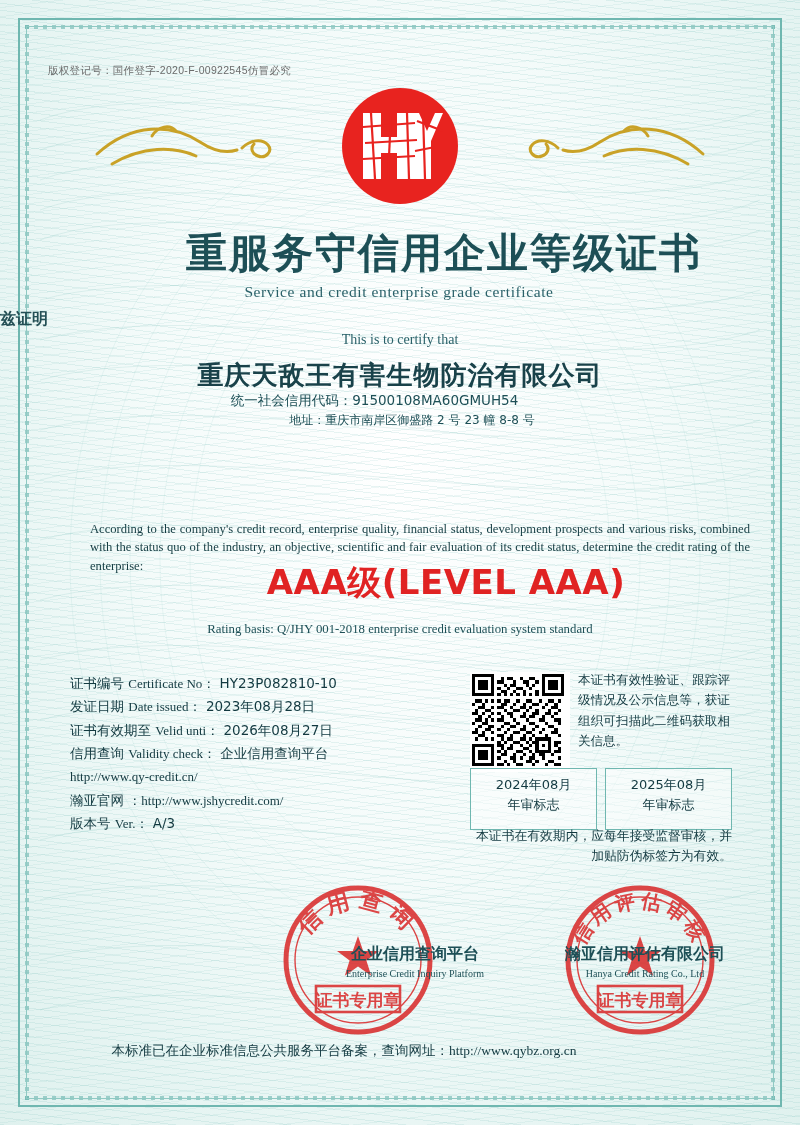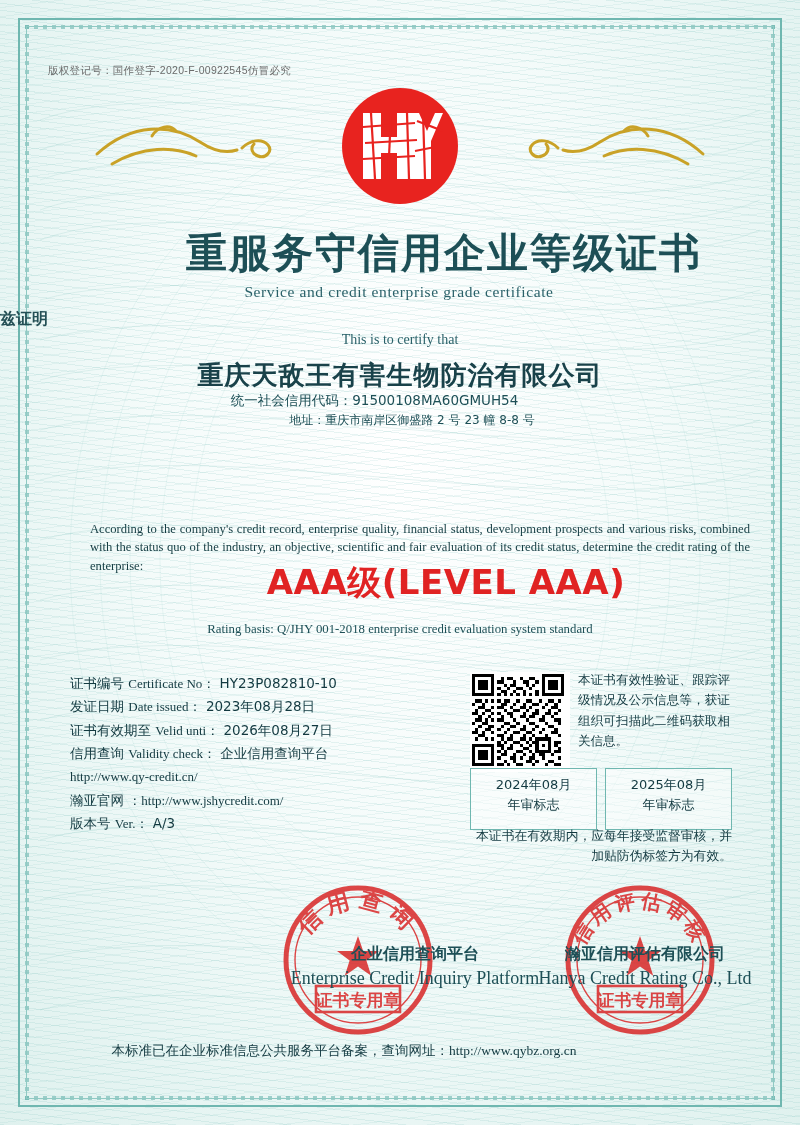--- a/index.html
+++ b/index.html
@@ -185,21 +185,21 @@
   }
   .stamp.left{left:278px;top:880px;}
   .stamp.right{left:560px;top:880px;}
   .seal-org{
     position:absolute;font-size:16px;color:#1d4f56;font-weight:bold;
     font-family:"DejaVu Sans","Liberation Sans",sans-serif;
   }
   .seal-org.left{left:300px;top:944px;width:230px;text-align:center;}
   .seal-org.right{left:520px;top:944px;width:250px;text-align:center;}
   .seal-org-en{
-    position:absolute;font-size:18px;color:#1d4f56;
+    position:absolute;font-size:10px;color:#1d4f56;
     font-family:"Liberation Serif", serif;
   }
   .seal-org-en.left{left:290px;top:968px;width:250px;text-align:center;}
   .seal-org-en.right{left:520px;top:968px;width:250px;text-align:center;}
   .footer{
     position:absolute;top:1042px;left:0;width:688px;text-align:center;
     font-size:13.5px;color:#123940;
     font-family:"DejaVu Sans","Liberation Sans",sans-serif;
   }
   .footer .url{font-family:"Liberation Serif", serif;}

